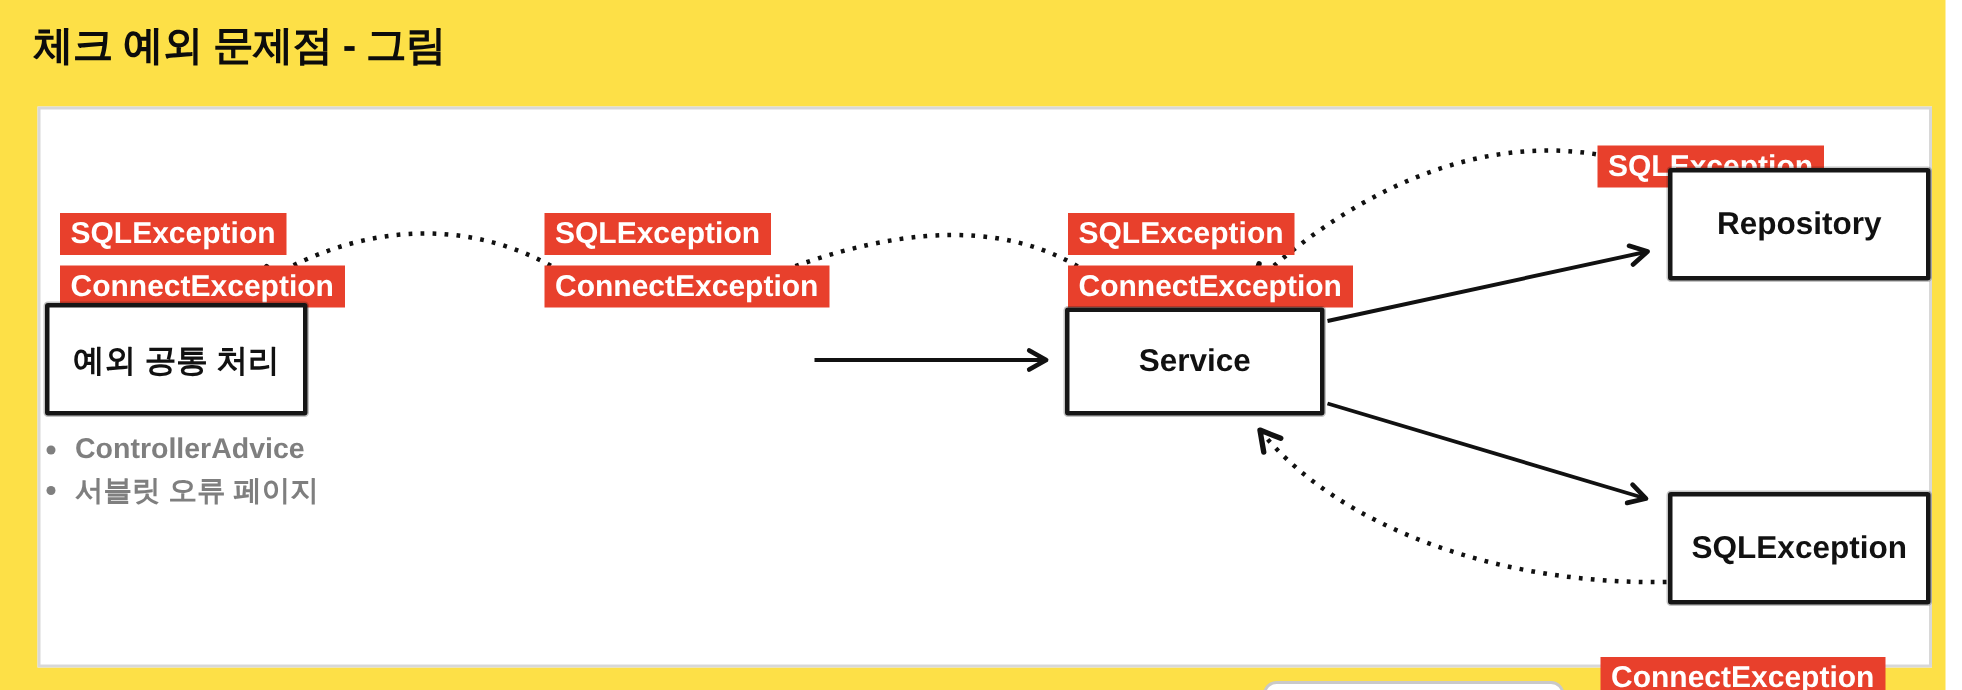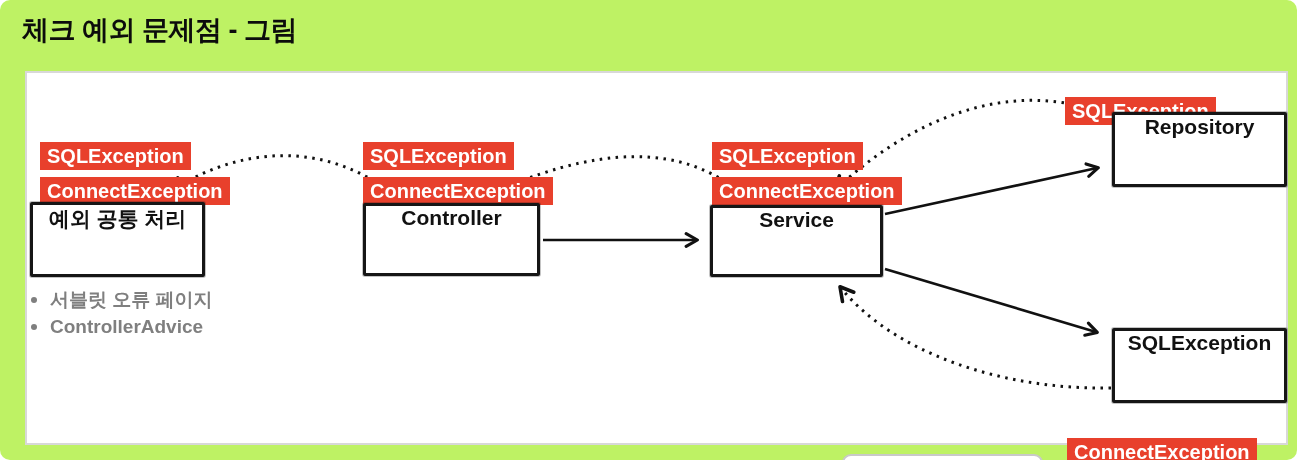--- a/index.html
+++ b/index.html
@@ -4,21 +4,21 @@
 <style>
   :root{
     --badge-red:#e8402c;
     --badge-text:#ffffff;
     --box-border:#161616;
     --note-gray:#7f7f7f;
     --frame-border:#d8d8d8;
   }
   html,body{margin:0;padding:0;background:#ffffff;}
   body{font-family:"Liberation Sans", sans-serif; overflow:hidden;}
-  .stage{position:relative;width:1297px;height:460px;background:#bef264;overflow:hidden;border-radius:10px;}
+  .stage{position:relative;width:1297px;height:460px;background:#fde047;overflow:hidden;}
 
   .page-title{
     position:absolute;left:22px;top:12px;margin:0;
     font-size:27px;font-weight:bold;color:#0c0c0c;letter-spacing:-0.5px;
   }
 
   .frame{
     position:absolute;left:25px;top:71px;width:1263px;height:374px;
     box-sizing:border-box;border:2px solid var(--frame-border);
     background:#ffffff;z-index:0;
@@ -29,21 +29,21 @@
   .badge{
     position:absolute;z-index:2;
     background:var(--badge-red);color:var(--badge-text);
     font-size:20px;font-weight:bold;line-height:28px;height:28px;
     padding:0 7px;white-space:nowrap;margin-top:24px;
   }
 
   .box{
     position:absolute;z-index:2;box-sizing:border-box;
     border:3px solid var(--box-border);border-radius:2px;background:#ffffff;
-    display:flex;justify-content:center;
+    display:flex;align-items:center;justify-content:center;
     font-size:21px;font-weight:bold;color:#111;white-space:nowrap;
     box-shadow:0 0 0 1px rgba(20,20,20,0.25);
   }
 
   .notes{
     position:absolute;left:28px;top:286px;z-index:2;margin:0;padding:0;list-style:none;
     color:var(--note-gray);font-size:19px;font-weight:bold;
   }
   .notes li{display:flex;align-items:center;height:27px;}
   .notes .dot{
@@ -83,46 +83,43 @@
   </svg>
 
   <div class="badge" style="left:40px;top:118px">SQLException</div>
   <div class="badge" style="left:40px;top:153px">ConnectException</div>
   <div class="box" style="left:30px;top:202px;width:175px;height:75px">
     <span>예외 공통 처리</span>
   </div>
 
   <div class="badge" style="left:363px;top:118px">SQLException</div>
   <div class="badge" style="left:363px;top:153px">ConnectException</div>
-  <div class="box" style="left:363px;top:203px;width:177px;height:73px">
-    <span>Controller</span>
-  </div>
 
   <div class="badge" style="left:712px;top:118px">SQLException</div>
   <div class="badge" style="left:712px;top:153px">ConnectException</div>
   <div class="box" style="left:710px;top:205px;width:173px;height:72px">
     <span>Service</span>
   </div>
 
   <div class="badge" style="left:1065px;top:73px">SQLException</div>
   <div class="box" style="left:1112px;top:112px;width:175px;height:75px">
     <span>Repository</span>
   </div>
 
   <div class="box" style="left:1112px;top:328px;width:175px;height:75px">
     <span>SQLException</span>
   </div>
   <div class="badge" style="left:1067px;top:414px">ConnectException</div>
 
   <ul class="notes">
     <li>
       <span class="dot"></span>
-      <span>서블릿 오류 페이지</span>
+      <span>ControllerAdvice</span>
     </li>
     <li>
       <span class="dot"></span>
-      <span>ControllerAdvice</span>
+      <span>서블릿 오류 페이지</span>
     </li>
   </ul>
 
   <div class="cropped-box"></div>
 
 </div>
 
 </body></html>

